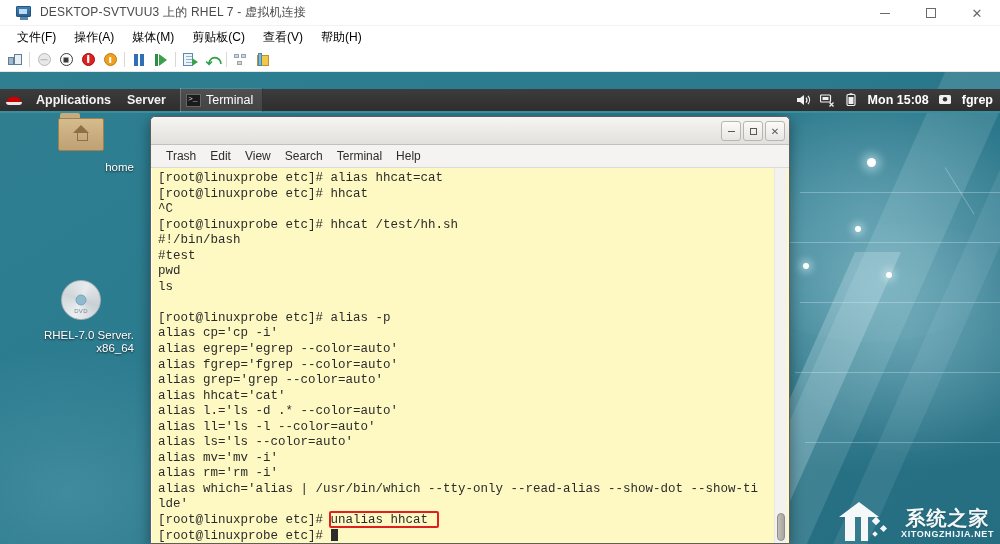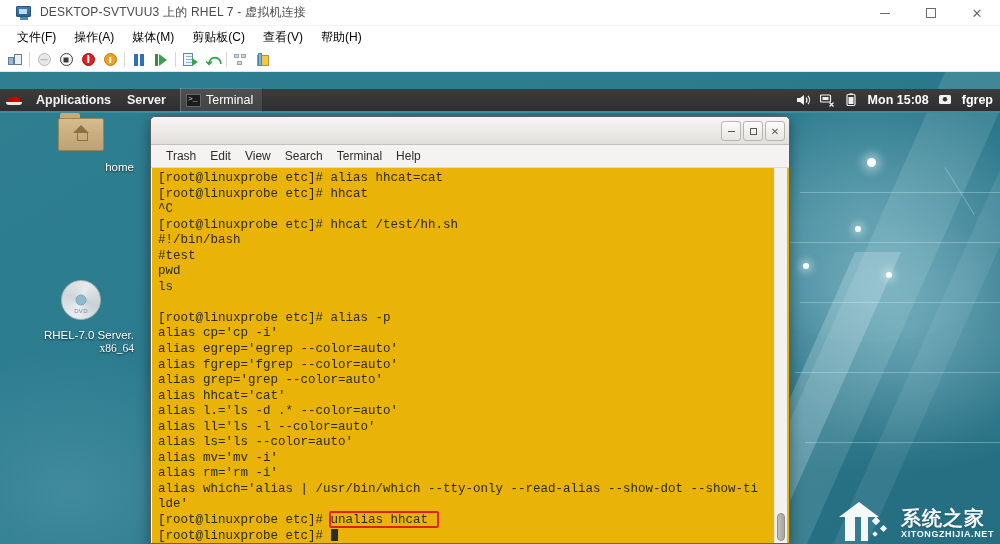--- a/index.html
+++ b/index.html
@@ -259,21 +259,21 @@
 
   .term-menubar {
     height:23px; flex:none; background:#f4f3f1; border-bottom:1px solid #dcdad6;
     display:flex; align-items:center; padding-left:8px;
   }
   .term-menu {
     font-size:12px; color:#2e2e2c; padding:2px 7px; white-space:nowrap;
   }
 
   .term-body {
-    flex:1; background:#eab308; position:relative; overflow:hidden;
+    flex:1; background:#fef9c3; position:relative; overflow:hidden;
     border-left:1px solid #ffffff;
   }
   .term-text {
     position:absolute; left:6px; top:3px; right:22px;
     font-family:"Liberation Mono", monospace;
     font-size:12.5px; line-height:15.55px; color:#2b2b2b;
     white-space:pre;
   }
   .term-line { height:15.55px; position:relative; }
   .term-cursor {
@@ -309,21 +309,21 @@
     border-bottom:15px solid #ffffff;
   }
   .wmark .mk .wall {
     position:absolute; left:6px; top:21px; width:10px; height:24px; background:#ffffff;
   }
   .wmark .mk .wall2 {
     position:absolute; left:22px; top:21px; width:7px; height:24px; background:#ffffff;
   }
   .wmark .mk .d1 { position:absolute; width:6px; height:6px; background:#ffffff;
                    transform:rotate(45deg); }
-  .wmark .txt { display:flex; flex-direction:column; align-items:flex-start; padding-bottom:2px; }
+  .wmark .txt { display:flex; flex-direction:column; align-items:center; padding-bottom:2px; }
   .wmark .cn { font-size:20px; font-weight:bold; color:#ffffff; letter-spacing:1px;
                line-height:22px; text-shadow:0 1px 2px rgba(0,0,0,.25); }
   .wmark .en { font-size:9px; font-weight:bold; color:#ffffff; letter-spacing:.6px;
                line-height:11px; }
 </style>
 </head>
 <body>
 
 <div id="vmwindow">
 
@@ -490,21 +490,21 @@
 
     <div class="d-icon" style="left:28px;top:202px;">
       <div class="glyph">
         <div class="ico-dvd">
             <div class="disc"></div>
             <div class="hole"></div>
             <div class="lbl">DVD</div>
           </div>
       </div>
       <div class="cap">RHEL-7.0 Server.</div>
-      <div class="cap" style="margin-top:0;font-family:Liberation Serif, serif;">x86_64</div>
+      <div class="cap" style="margin-top:0;">x86_64</div>
     </div>
 
     <div class="term-win">
 
       <div class="term-titlebar">
         <div class="term-tbtns">
           <div class="term-tbtn">
               <span class="m"></span>
             </div>
           <div class="term-tbtn">

